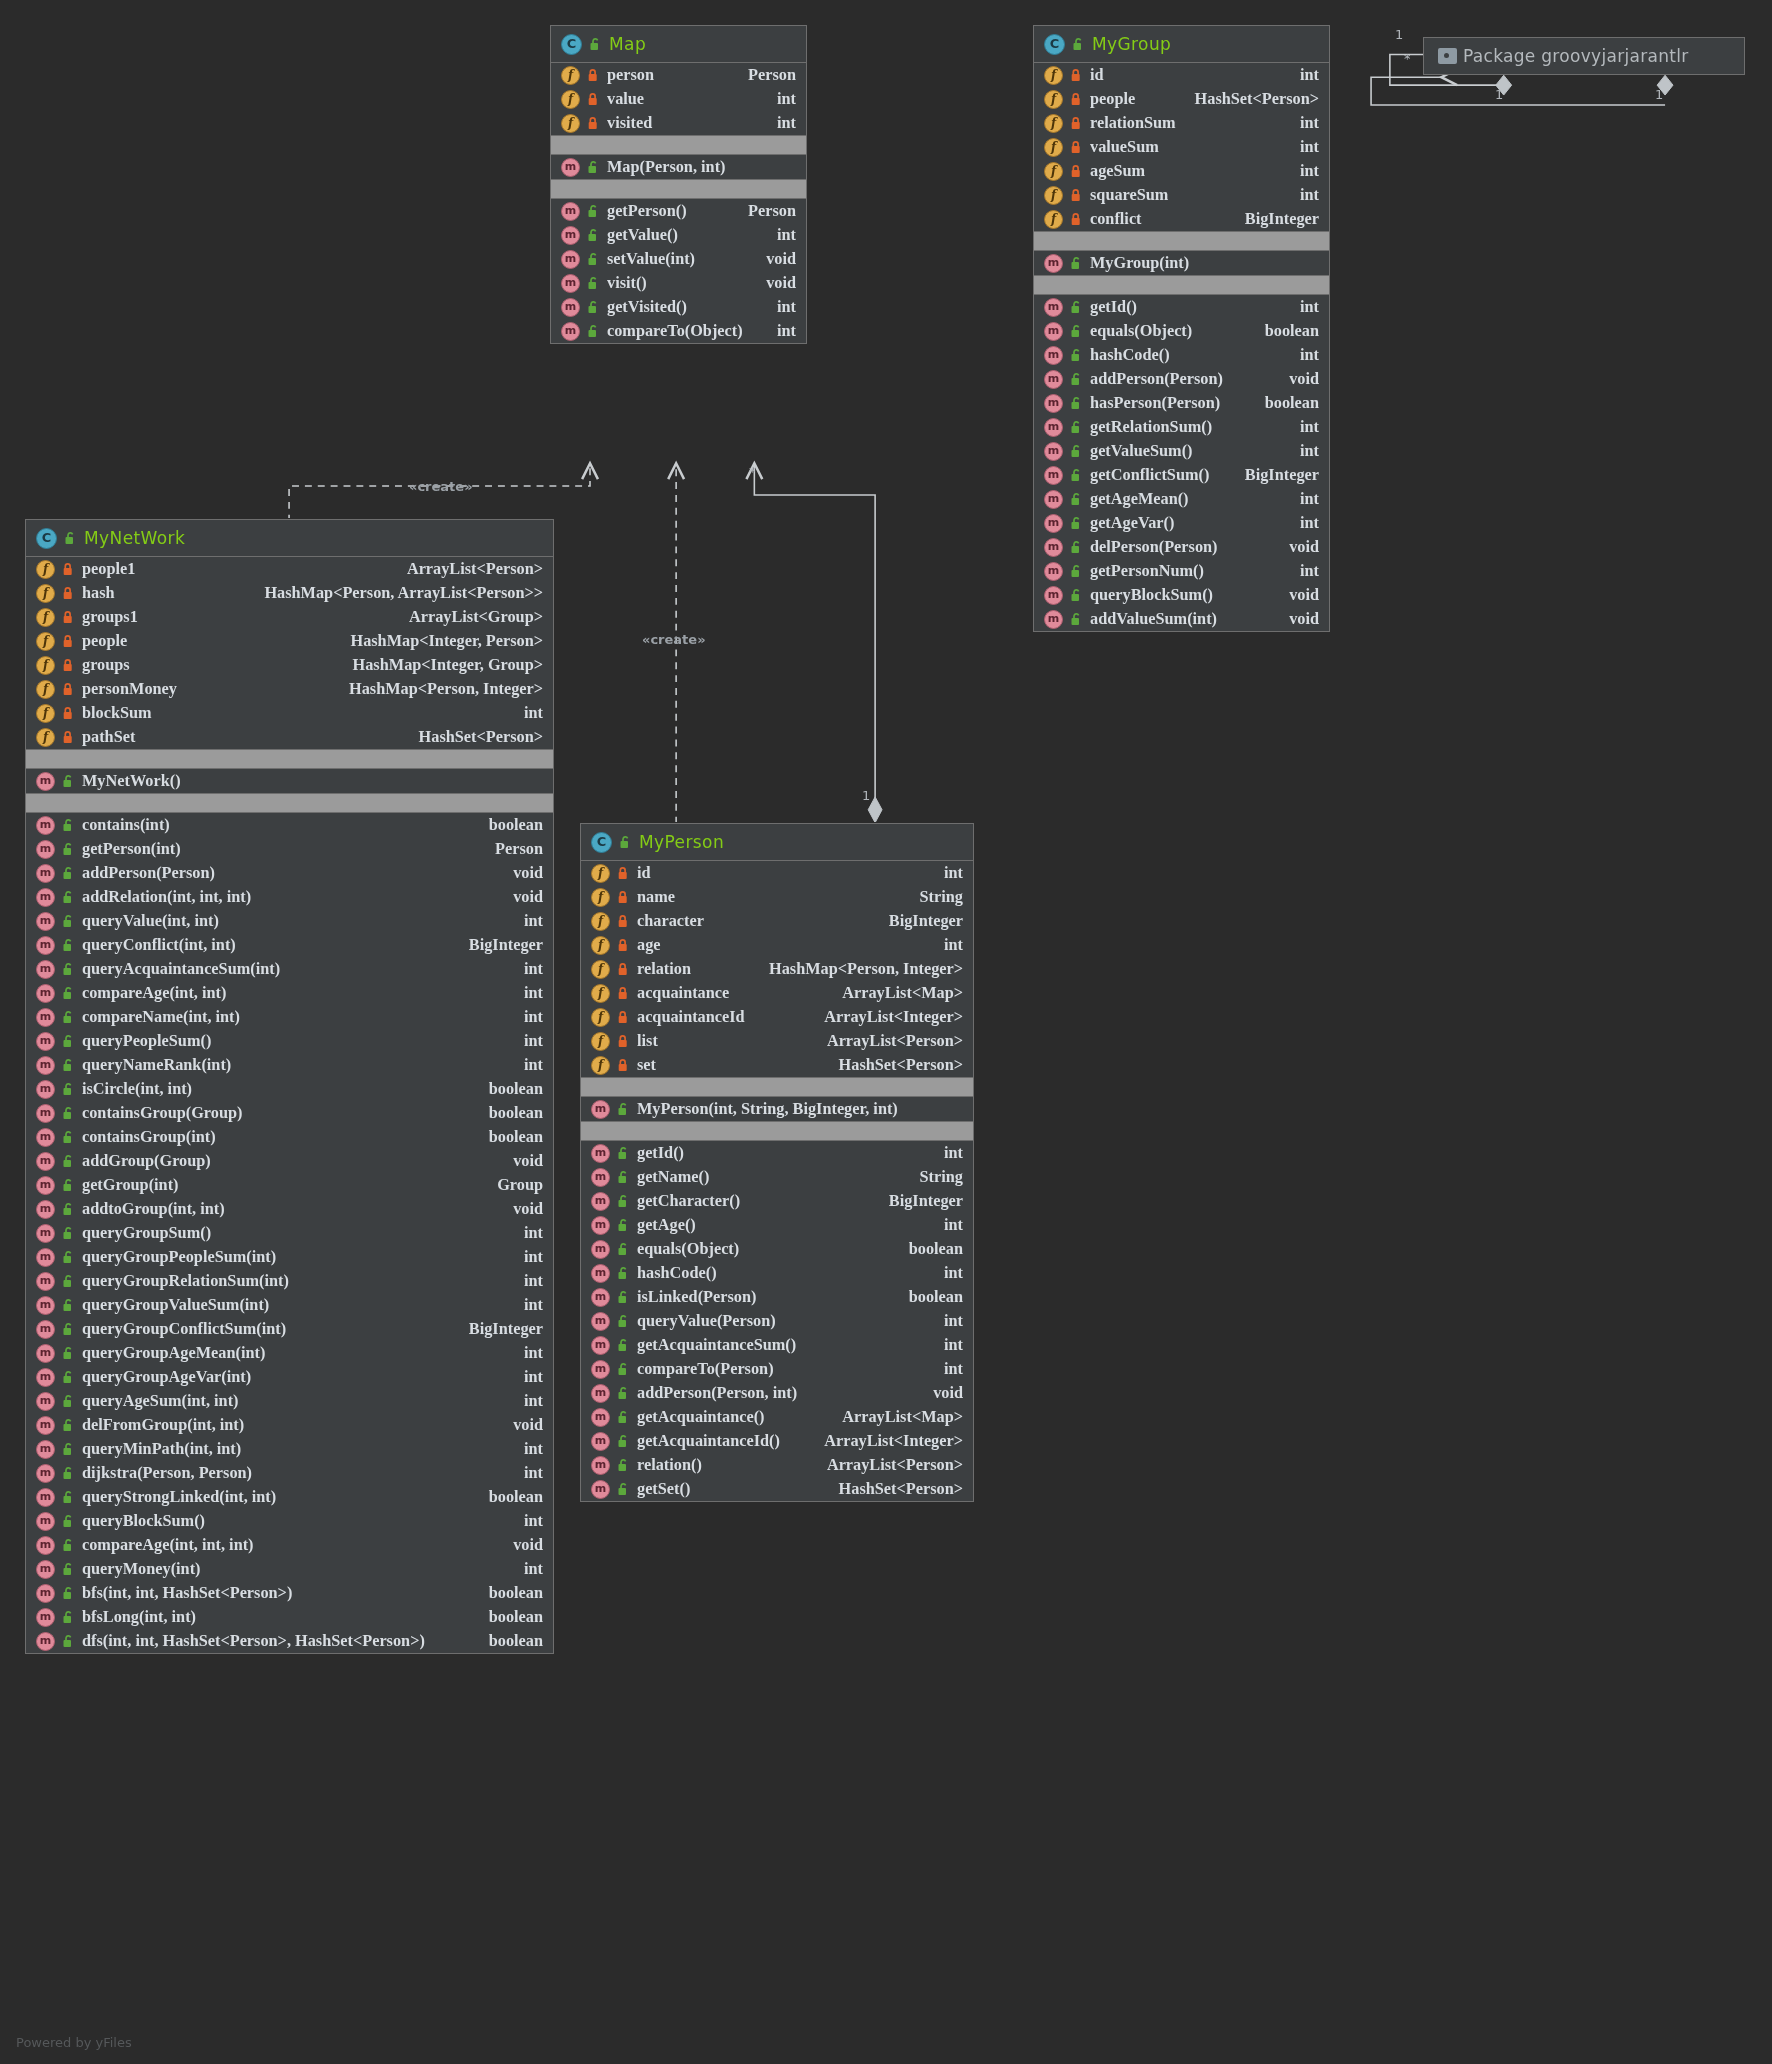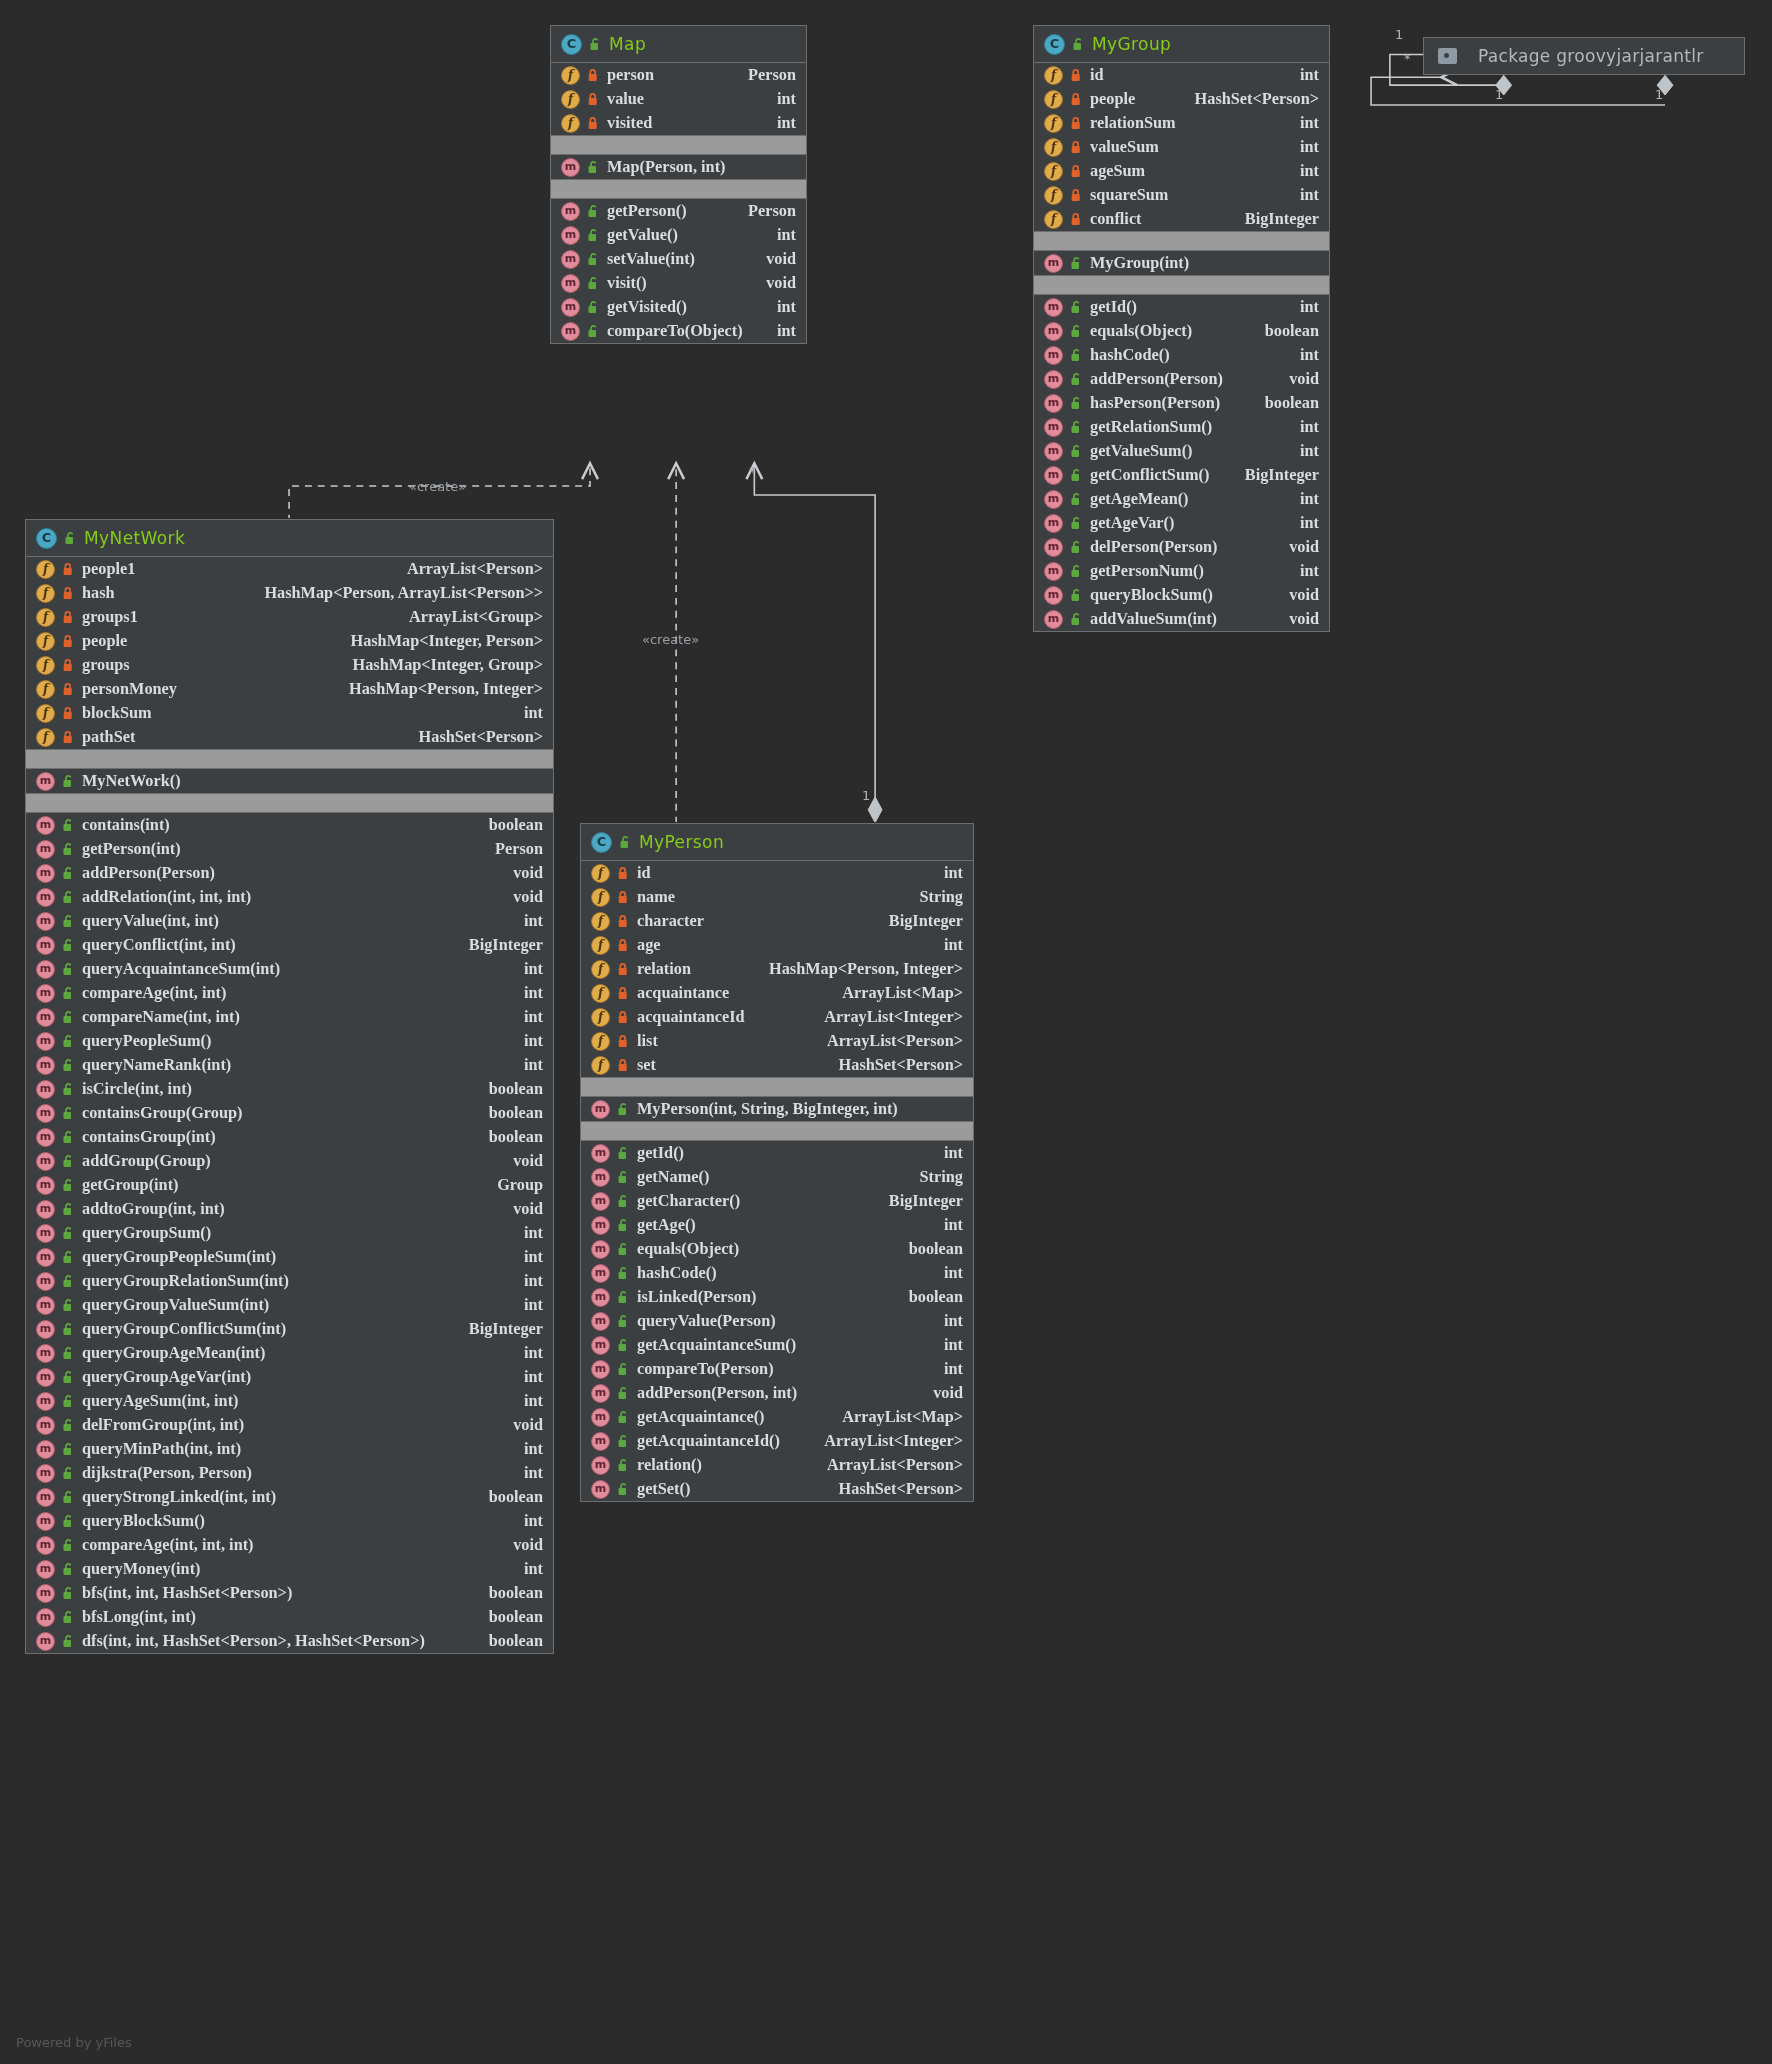--- a/index.html
+++ b/index.html
@@ -112,21 +112,21 @@
     width: 13px; height: 14px;
   }
   .ic-lock svg { display:block; }
 
   
   .pkg-node {
     position: absolute;
     box-sizing: border-box;
     display: flex;
     align-items: center;
-    gap: 21px;
+    gap: 6px;
     padding: 0 14px;
     height: 38px;
     background: #3c3f41;
     border: 1px solid #6e6e6e;
   }
   .pkg-label {
     font-family: "DejaVu Sans", "Liberation Sans", sans-serif;
     font-size: 17px;
     color: #b4b9bd;
     letter-spacing: 0.3px;
@@ -152,20 +152,21 @@
     left: 0; top: 0;
     width: 1772px; height: 2064px;
     pointer-events: none;
   }
   .edge-label {
     position: absolute;
     font-family: "DejaVu Sans", "Liberation Sans", sans-serif;
     font-size: 13px;
     color: #9aa0a6;
     white-space: nowrap;
+    font-weight: bold;
   }
   .mult-label {
     position: absolute;
     font-family: "DejaVu Sans", "Liberation Sans", sans-serif;
     font-size: 13px;
     color: #b0b5ba;
     white-space: nowrap;
   }
 
   .watermark {

